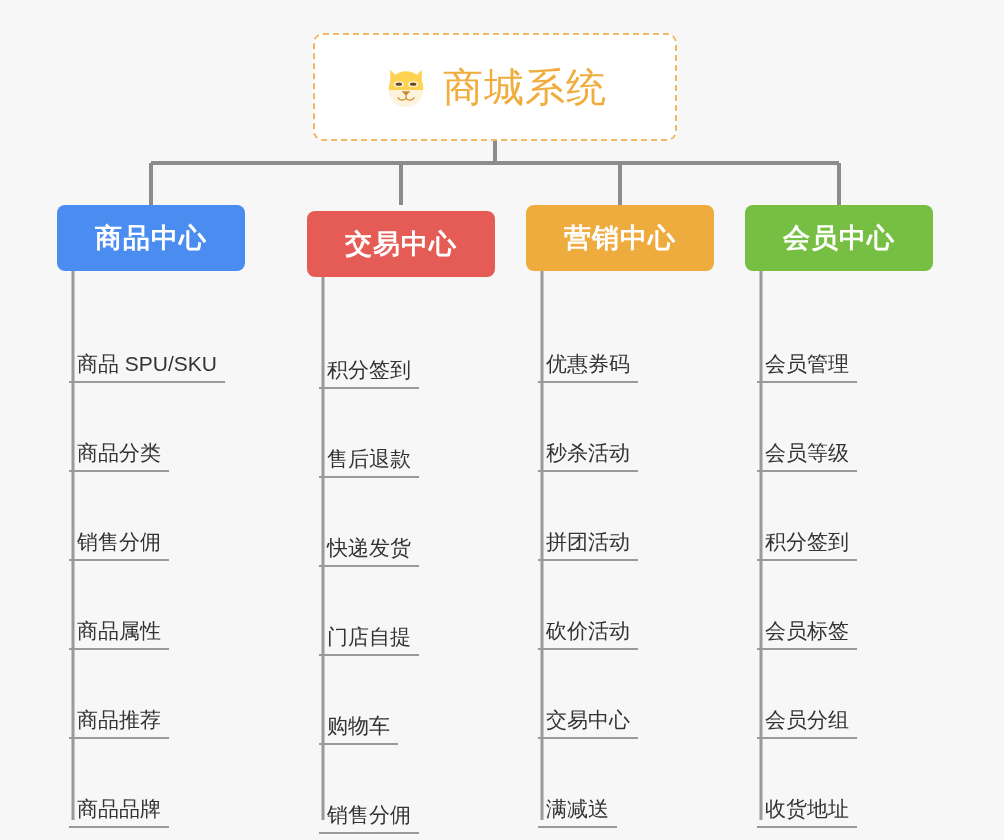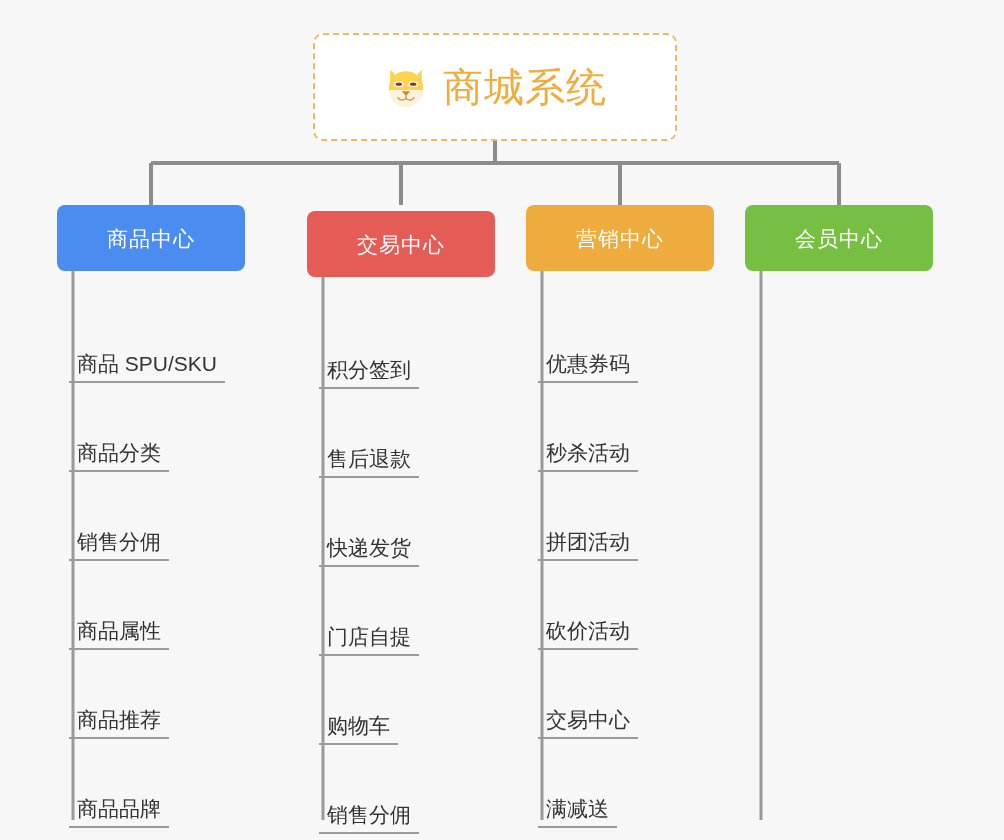--- a/index.html
+++ b/index.html
@@ -82,25 +82,26 @@
   .col-header {
     width: 188px;
     height: 66px;
     border-radius: 8px;
     display: flex;
     align-items: center;
     justify-content: center;
     box-sizing: border-box;
   }
   .col-header-label {
-    font-size: 21px;
+    font-size: 27px;
     color: #ffffff;
     line-height: 1;
     letter-spacing: 1px;
     white-space: nowrap;
+    font-weight: bold;
   }
 
   .leaf-list {
     position: relative;
     margin-top: 23px;
     padding-left: 16px;
     box-sizing: border-box;
   }
 
   .leaf {
@@ -242,16 +243,36 @@
         <div class="leaf">
           <span class="leaf-label">满减送</span>
         </div>
       </div>
     </div>
 
     <div class="column col-3">
       <div class="col-header" style="background:#76bf42;">
         <span class="col-header-label">会员中心</span>
       </div>
+      <div class="leaf-list">
+        <div class="leaf">
+          <span class="leaf-label">会员管理</span>
+        </div>
+        <div class="leaf">
+          <span class="leaf-label">会员等级</span>
+        </div>
+        <div class="leaf">
+          <span class="leaf-label">积分签到</span>
+        </div>
+        <div class="leaf">
+          <span class="leaf-label">会员标签</span>
+        </div>
+        <div class="leaf">
+          <span class="leaf-label">会员分组</span>
+        </div>
+        <div class="leaf">
+          <span class="leaf-label">收货地址</span>
+        </div>
+      </div>
     </div>
 
   </div>
 </div>
 
 </body></html>

